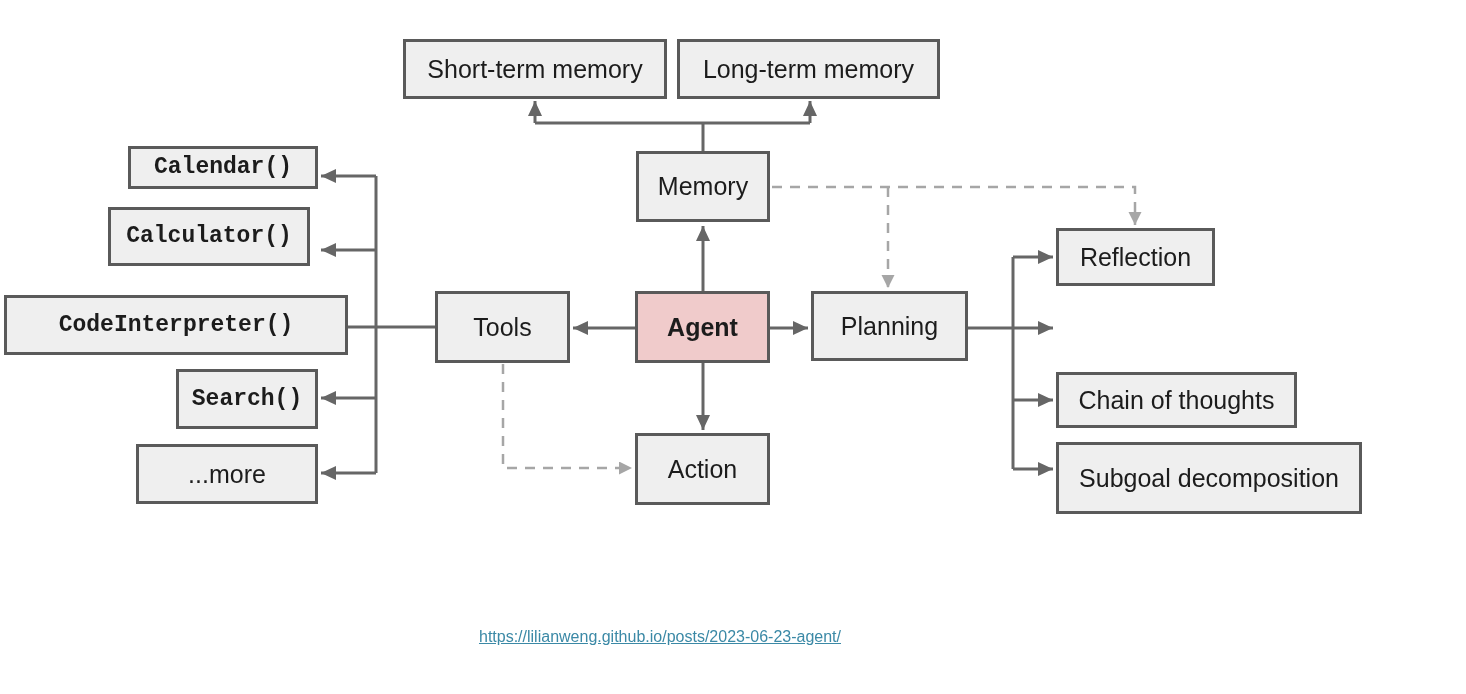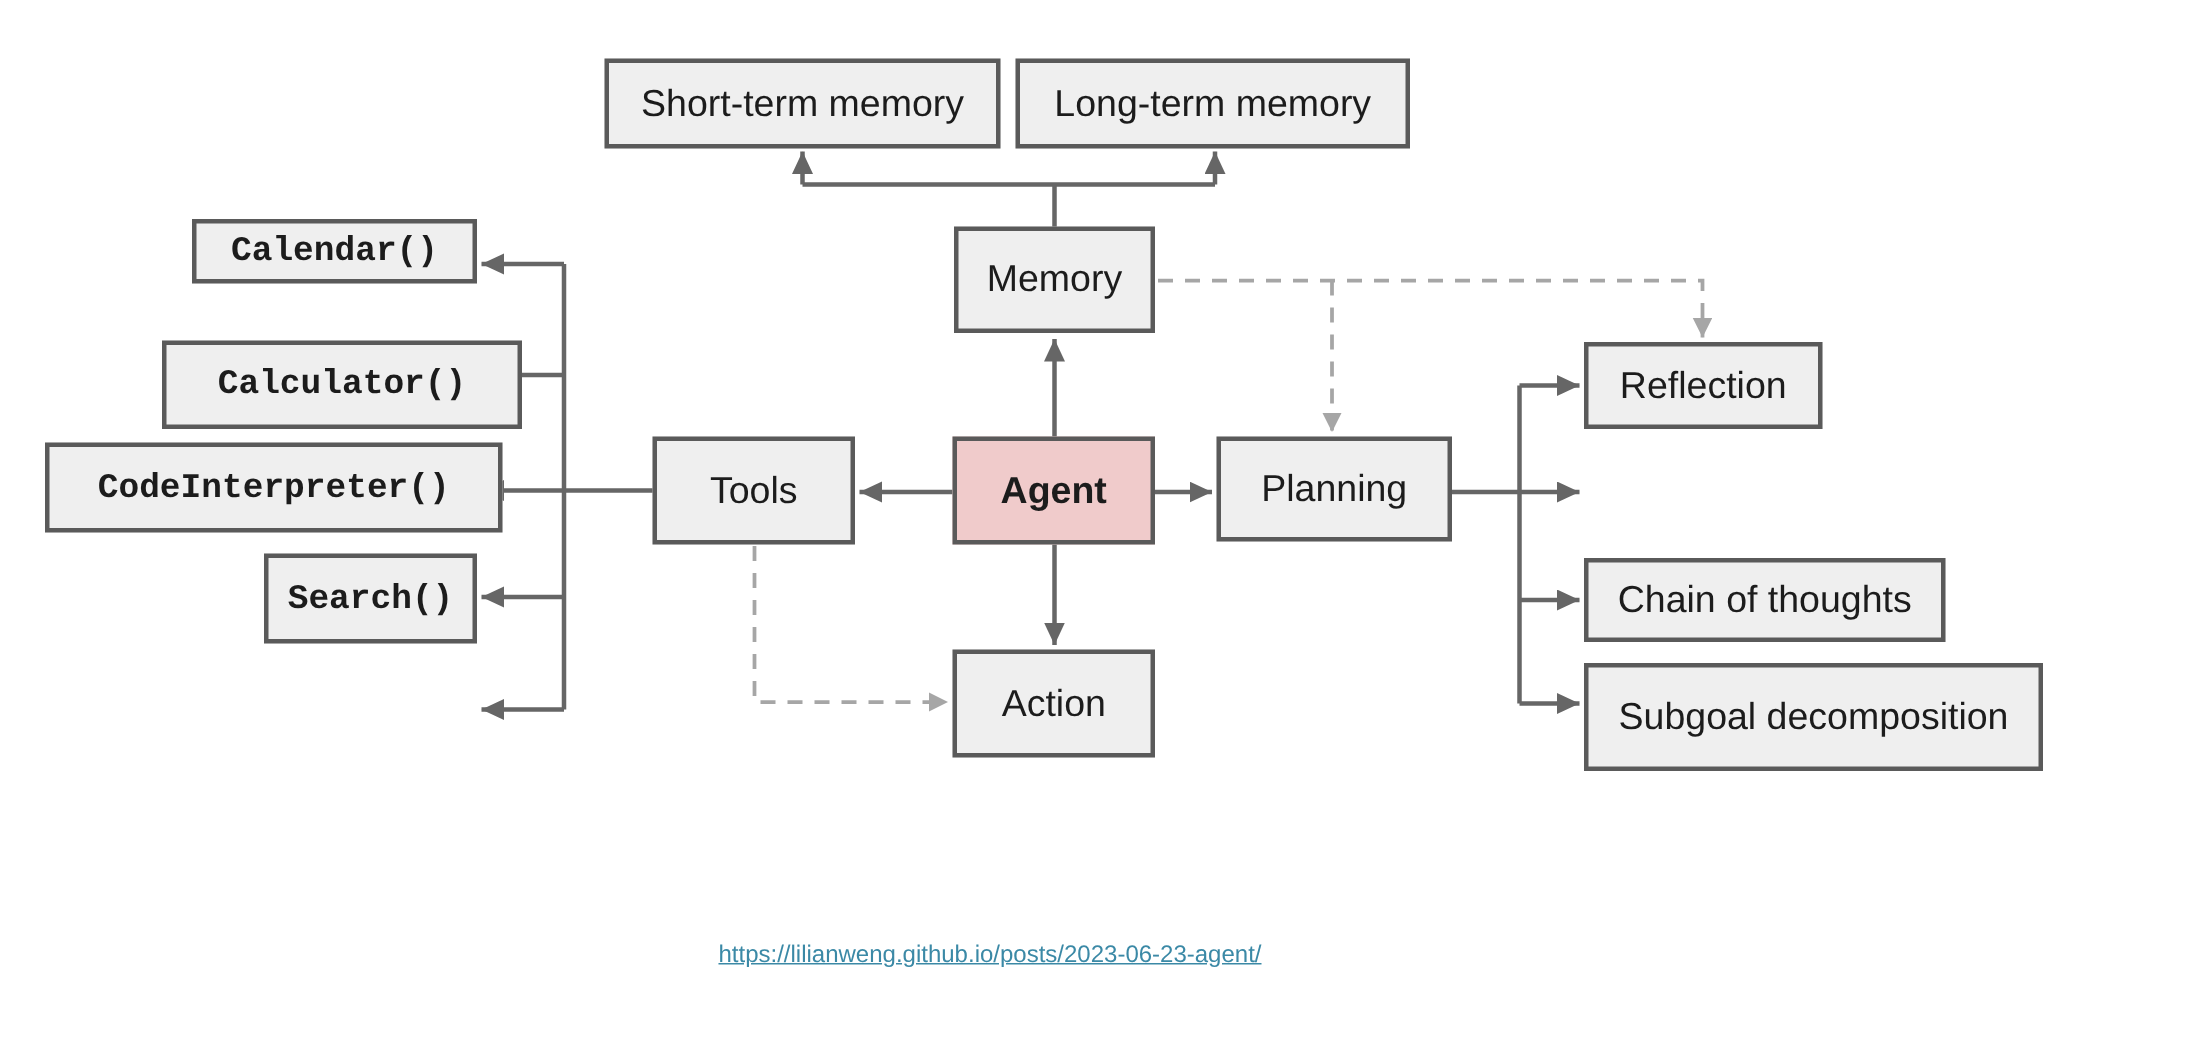--- a/index.html
+++ b/index.html
@@ -112,23 +112,24 @@
   <div class="node" style="left:403px;top:39px;width:264px;height:60px">Short-term memory</div>
   <div class="node" style="left:677px;top:39px;width:263px;height:60px">Long-term memory</div>
 
   <div class="node" style="left:636px;top:151px;width:134px;height:71px">Memory</div>
   <div class="node agent" style="left:635px;top:291px;width:135px;height:72px">Agent</div>
   <div class="node" style="left:811px;top:291px;width:157px;height:70px">Planning</div>
   <div class="node" style="left:435px;top:291px;width:135px;height:72px">Tools</div>
   <div class="node" style="left:635px;top:433px;width:135px;height:72px">Action</div>
 
   <div class="node mono" style="left:128px;top:146px;width:190px;height:43px">Calendar()</div>
-  <div class="node mono" style="left:108px;top:227px;width:240px;height:59px">Calculator()</div>
-  <div class="node mono" style="left:30px;top:295px;width:305px;height:60px">CodeInterpreter()</div>
+  <div class="node mono" style="left:108px;top:207px;width:202px;height:59px">Calculator()</div>
+  <div class="node mono" style="left:4px;top:295px;width:344px;height:60px">CodeInterpreter()</div>
   <div class="node mono" style="left:176px;top:369px;width:142px;height:60px">Search()</div>
+  <div class="node" style="left:136px;top:444px;width:182px;height:60px">...more</div>
 
   <div class="node" style="left:1056px;top:228px;width:159px;height:58px">Reflection</div>
   <div class="node" style="left:1056px;top:372px;width:241px;height:56px">Chain of thoughts</div>
   <div class="node" style="left:1056px;top:442px;width:306px;height:72px">Subgoal decomposition</div>
 
   <div class="footer-link">
     <a href="#">https://lilianweng.github.io/posts/2023-06-23-agent/</a>
   </div>
 
 </div>

